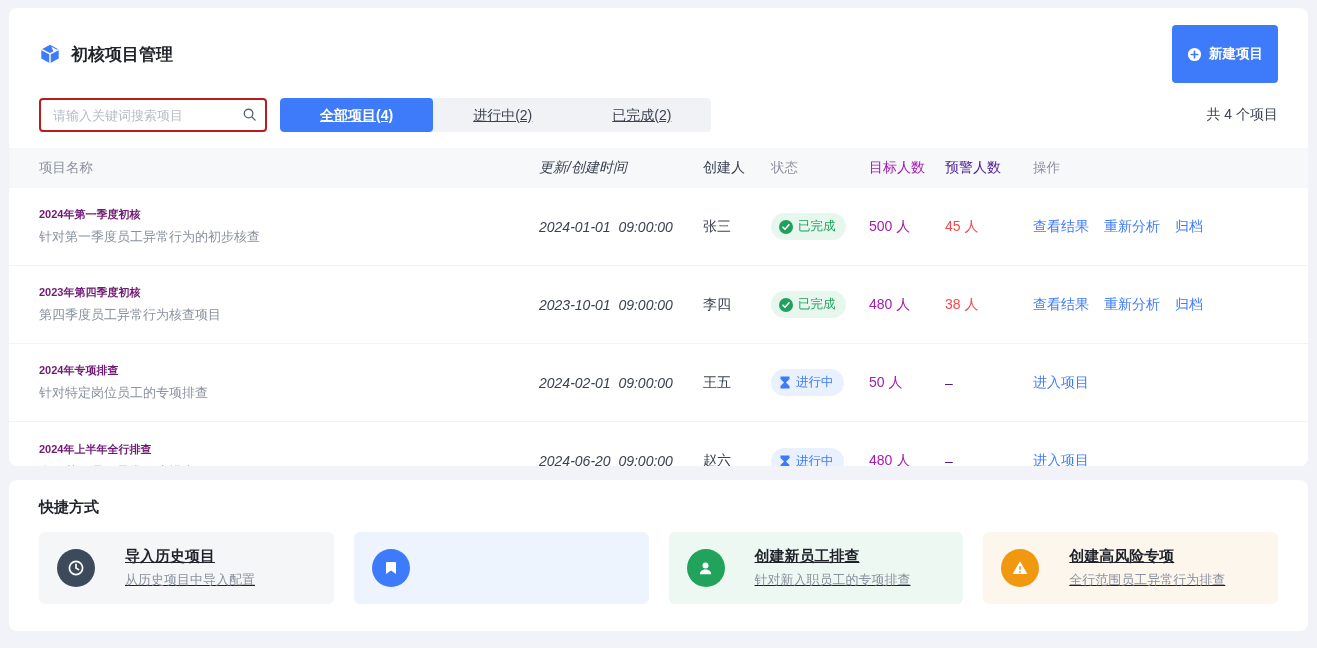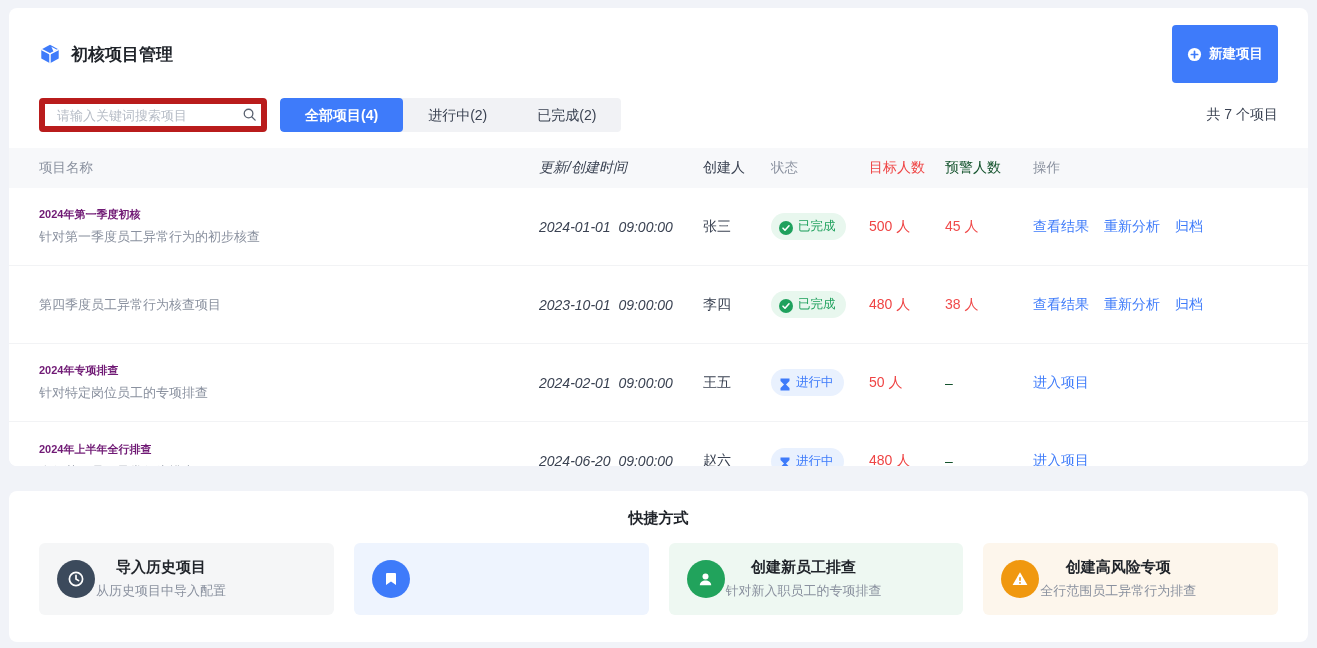--- a/index.html
+++ b/index.html
@@ -5,82 +5,82 @@
   * { margin:0; padding:0; box-sizing:border-box; }
   html,body { width:1317px; height:648px; }
   body {
     background:#f1f3f8;
     font-family:"Liberation Sans","DejaVu Sans",sans-serif;
     color:#1f2329;
     overflow:hidden;
   }
   .card { background:#fff; border-radius:8px; margin-left:9px; margin-right:9px; }
   #card-main { margin-top:8px; height:458px; overflow:hidden; }
-  #card-shortcuts { margin-top:25px; height:151px; padding:18px 30px 0;text-align:center; }
+  #card-shortcuts { margin-top:14px; height:151px; padding:18px 30px 0; }
 
   
   .page-header { display:flex; align-items:center; justify-content:space-between; padding:17px 30px 13px; }
   .title-wrap { display:flex; align-items:center; gap:10px; }
   .page-title { font-size:17px; font-weight:700; color:#1f2329; }
   .btn-primary {
     display:inline-flex; align-items:center; gap:7px;
     background:#3e7bfa; color:#fff; border:none; cursor:pointer;
     font-size:13.5px; font-weight:600; padding:20px 15px; border-radius:4px;
     font-family:inherit;
   }
 
   
   .toolbar { display:flex; align-items:center; padding:2px 30px 16px; }
   .search-wrap { position:relative; width:228px; margin-right:13px; }
   .search-input {
-    width:100%; height:34px; border:6px solid #b91c1c; border-radius:4px;
+    width:100%; height:34px; border:2px solid #b91c1c; border-radius:4px;
     padding:0 32px 0 12px; font-size:13px; color:#333; outline:none;
     font-family:inherit; background:#fff;
   }
   .search-input::placeholder { color:#b6bcc6; }
   .search-icon { position:absolute; right:10px; top:9px; }
   .tab-group { display:flex; background:#f1f2f5; border-radius:4px; height:34px; overflow:hidden; }
-  .tab { line-height:34px; padding:0 25px; font-size:14px; color:#3a4252; cursor:pointer; white-space:nowrap; }
+  .tab { line-height:34px; padding:0 40px; font-size:14px; color:#3a4252; cursor:pointer; white-space:nowrap;text-decoration:underline; }
   .tab.active { background:#3e7bfa; color:#fff; font-weight:600; border-radius:4px; }
   .total-count { margin-left:auto; font-size:14px; color:#3a4252; }
 
   
   .thead {
     display:flex; align-items:center; height:40px; padding:0 30px;
     background:#f7f8fa; color:#8a919f; font-size:13.5px;
   }
   .trow {
     display:flex; align-items:center; height:78px; padding:0 30px;
     border-bottom:1px solid #f2f3f5; background:#fff;
   }
   .trow:last-child { border-bottom:none; }
   .col-name   { width:500px; padding-right:16px; }
   .col-time   { width:164px; font-size:14px; color:#3a4252; white-space:pre;font-style:italic; }
   .col-creator{ width:68px;  font-size:14px; color:#3a4252; }
   .col-status { width:98px; }
-  .col-target { width:76px;  font-size:14px; color:#ef4444; }
-  .col-warning{ width:88px;  font-size:14px; color:#14532d; }
+  .col-target { width:76px;  font-size:14px; color:#a21caf; }
+  .col-warning{ width:88px;  font-size:14px; color:#4c1d95; }
   .col-warning.alert { color:#f04b4b; }
   .col-actions{ flex:1; display:flex; gap:15px; }
   .row-title { font-size:11px; font-weight:700; color:#701a75; margin-bottom:6px; }
   .row-desc  { font-size:13px; color:#8a919f; }
   .badge {
-    display:inline-flex; align-items:flex-end; gap:5px;
+    display:inline-flex; align-items:center; gap:5px;
     padding:5px 10px 5px 8px; border-radius:999px; font-size:12.5px; font-weight:500;
   }
   .badge-success  { background:#e8f7ee; color:#1fa15d; }
   .badge-progress { background:#e9f1fe; color:#3e7bfa; }
   .action-link { color:#3e7bfa; font-size:14px; text-decoration:none; cursor:pointer; white-space:nowrap; }
 
   
   .shortcuts-title { font-size:15px; font-weight:700; color:#1f2329; margin-bottom:15px; }
   .shortcut-row { display:flex; gap:20px; }
   .shortcut {
-    flex:1; display:flex; align-items:center; gap:1px;
-    border-radius:6px; padding:16px 18px; cursor:pointer; height:72px;
+    flex:1; display:flex; align-items:center; gap:30px;
+    border-radius:6px; padding:16px 18px; cursor:pointer; height:72px;text-decoration:underline;
   }
   .sc-0 { background:#f5f6f7; }
   .sc-1 { background:#eef4fe; }
   .sc-2 { background:#eef8f2; }
   .sc-3 { background:#fdf6ec; }
   .sc-icon {
     width:38px; height:38px; border-radius:50%; flex:0 0 38px;
     display:flex; align-items:center; justify-content:center;
   }
   .sc-icon-0 { background:#3c4a5c; }
@@ -126,21 +126,21 @@
           <circle cx="7" cy="7" r="4.6" fill="none" stroke="#5a6270" stroke-width="1.4"></circle>
           <line x1="10.6" y1="10.6" x2="14" y2="14" stroke="#5a6270" stroke-width="1.4" stroke-linecap="round"></line>
         </svg>
       </span>
     </div>
     <div class="tab-group">
       <div class="tab active">全部项目(4)</div>
       <div class="tab">进行中(2)</div>
       <div class="tab">已完成(2)</div>
     </div>
-    <div class="total-count">共 7 个项目</div>
+    <div class="total-count">共 4 个项目</div>
   </div>
 
   <div class="thead">
     <div class="col-name">项目名称</div>
     <div class="col-time">更新/创建时间</div>
     <div class="col-creator">创建人</div>
     <div class="col-status">状态</div>
     <div class="col-target">目标人数</div>
     <div class="col-warning">预警人数</div>
     <div class="col-actions">操作</div>
@@ -168,20 +168,21 @@
     <div class="col-warning alert">45 人</div>
     <div class="col-actions">
       <a class="action-link">查看结果</a>
       <a class="action-link">重新分析</a>
       <a class="action-link">归档</a>
     </div>
   </div>
 
   <div class="trow">
     <div class="col-name">
+      <div class="row-title">2023年第四季度初核</div>
       <div class="row-desc">第四季度员工异常行为核查项目</div>
     </div>
     <div class="col-time">2023-10-01  09:00:00</div>
     <div class="col-creator">李四</div>
     <div class="col-status">
       <span class="badge badge-success">
         <span style="display:flex;">
           <svg width="14" height="14" viewBox="0 0 14 14">
               <circle cx="7" cy="7" r="7" fill="#1fa15d"></circle>
               <path d="M4 7.2l2 2 4-4.4" fill="none" stroke="#fff" stroke-width="1.6" stroke-linecap="round" stroke-linejoin="round"></path>

